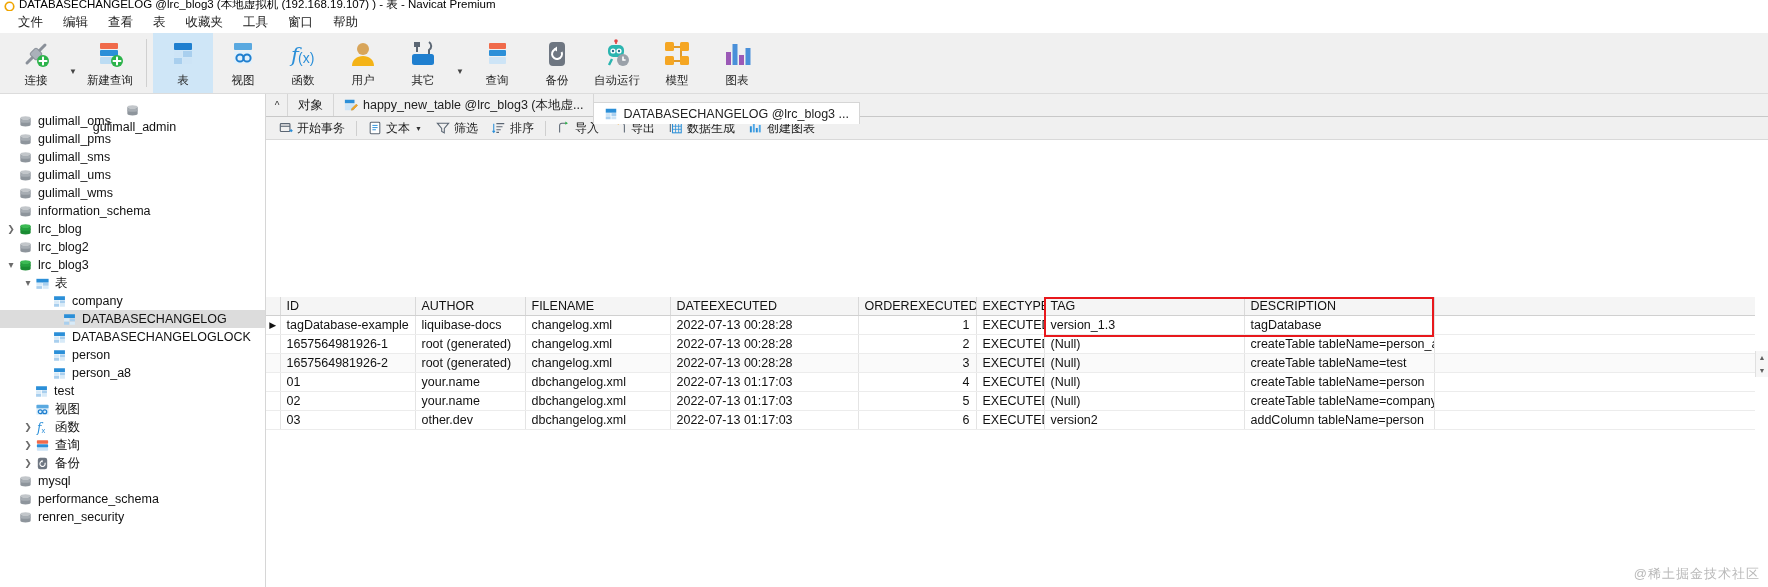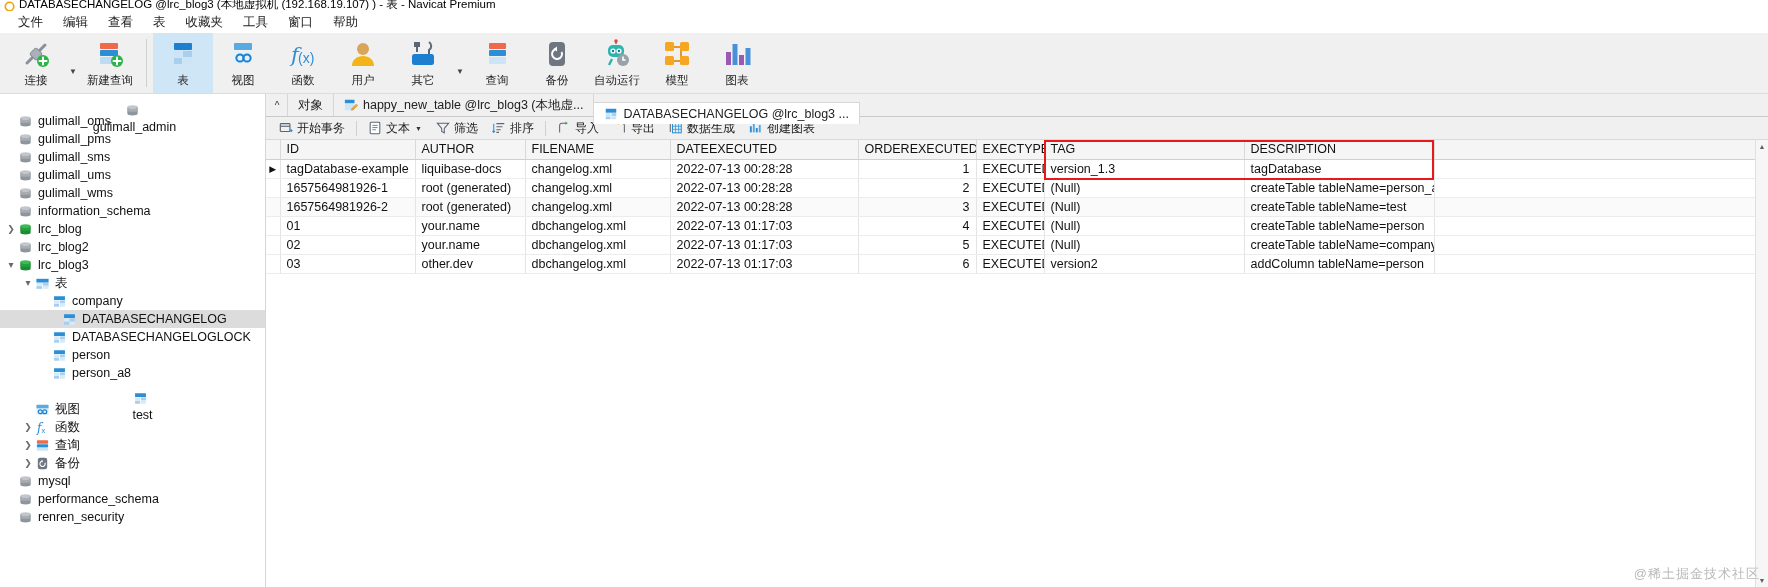--- a/index.html
+++ b/index.html
@@ -125,21 +125,21 @@
   }
   .gt-btn {
     display: flex; align-items: center; gap: 4px;
     padding: 2px 7px; font-size: 12px; color: #1a1a1a; white-space: nowrap; cursor: default;
   }
   .gt-ico { width: 14px; height: 14px; flex: none; display: block; }
   .gt-caret { font-size: 7px; color: #333; margin-left: 1px; }
   .gt-sep { width: 1px; height: 15px; background: #cfcfcf; margin: 0 4px; }
 
   
-  .gridwrap { flex: 1; min-height: 0; display: flex; position: relative; background: #fff; }
+  .gridwrap { flex: 1; min-height: 0; display: flex; position: relative; background: #fff; align-items: center; }
   .grid { flex: 1; min-width: 0; position: relative; overflow: hidden; }
   table.dg { border-collapse: collapse; table-layout: fixed; width: 1546px; font-size: 12.5px; }
   table.dg th {
     height: 19px; background: #f5f5f5; font-weight: normal; text-align: left;
     border-right: 1px solid #d9d9d9; border-bottom: 1px solid #d0d0d0;
     padding: 0 6px; color: #111; font-size: 12.5px; white-space: nowrap; overflow: hidden;
   }
   table.dg td {
     height: 19px; border-right: 1px solid #e4e4e4; border-bottom: 1px solid #ececec;
     padding: 0 6px; white-space: nowrap; overflow: hidden; color: #111;
@@ -535,21 +535,21 @@
             </span>
             <span class="ticon"><svg width="15" height="15" viewBox="0 0 16 16">
                 <rect x="2.2" y="2.4" width="11.6" height="4" fill="#2b8fd8"></rect>
                 <rect x="2.2" y="6.8" width="5.4" height="3.3" fill="#d7eaf8"></rect>
                 <rect x="8.4" y="6.8" width="5.4" height="3.3" fill="#a9cfee"></rect>
                 <rect x="2.2" y="10.4" width="5.4" height="3.2" fill="#a9cfee"></rect>
                 <rect x="8.4" y="10.4" width="5.4" height="3.2" fill="#d7eaf8"></rect>
               </svg></span>
             <span class="tlabel">person_a8</span>
           </div>
-          <div class="tree-row" style="padding-left: 20px; flex-direction: column;">
+          <div class="tree-row" style="padding-left: 20px;">
             <span class="tw empty">
               <span class="chev">❯</span>
             </span>
             <span class="ticon"><svg width="15" height="15" viewBox="0 0 16 16">
                 <rect x="2.2" y="2.4" width="11.6" height="4" fill="#2b8fd8"></rect>
                 <rect x="2.2" y="6.8" width="5.4" height="3.3" fill="#d7eaf8"></rect>
                 <rect x="8.4" y="6.8" width="5.4" height="3.3" fill="#a9cfee"></rect>
                 <rect x="2.2" y="10.4" width="5.4" height="3.2" fill="#a9cfee"></rect>
                 <rect x="8.4" y="10.4" width="5.4" height="3.2" fill="#d7eaf8"></rect>
               </svg></span>

